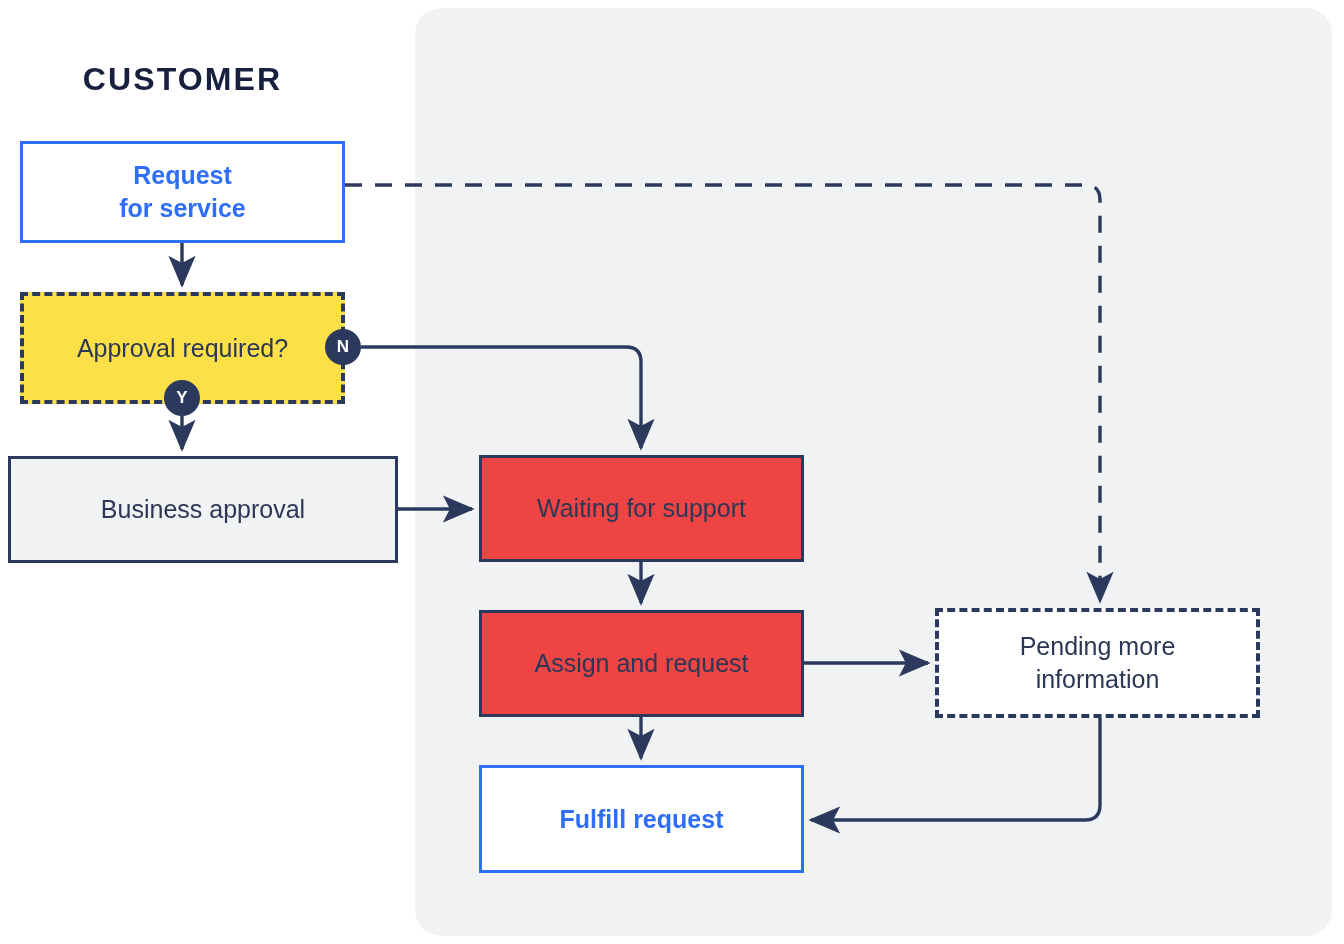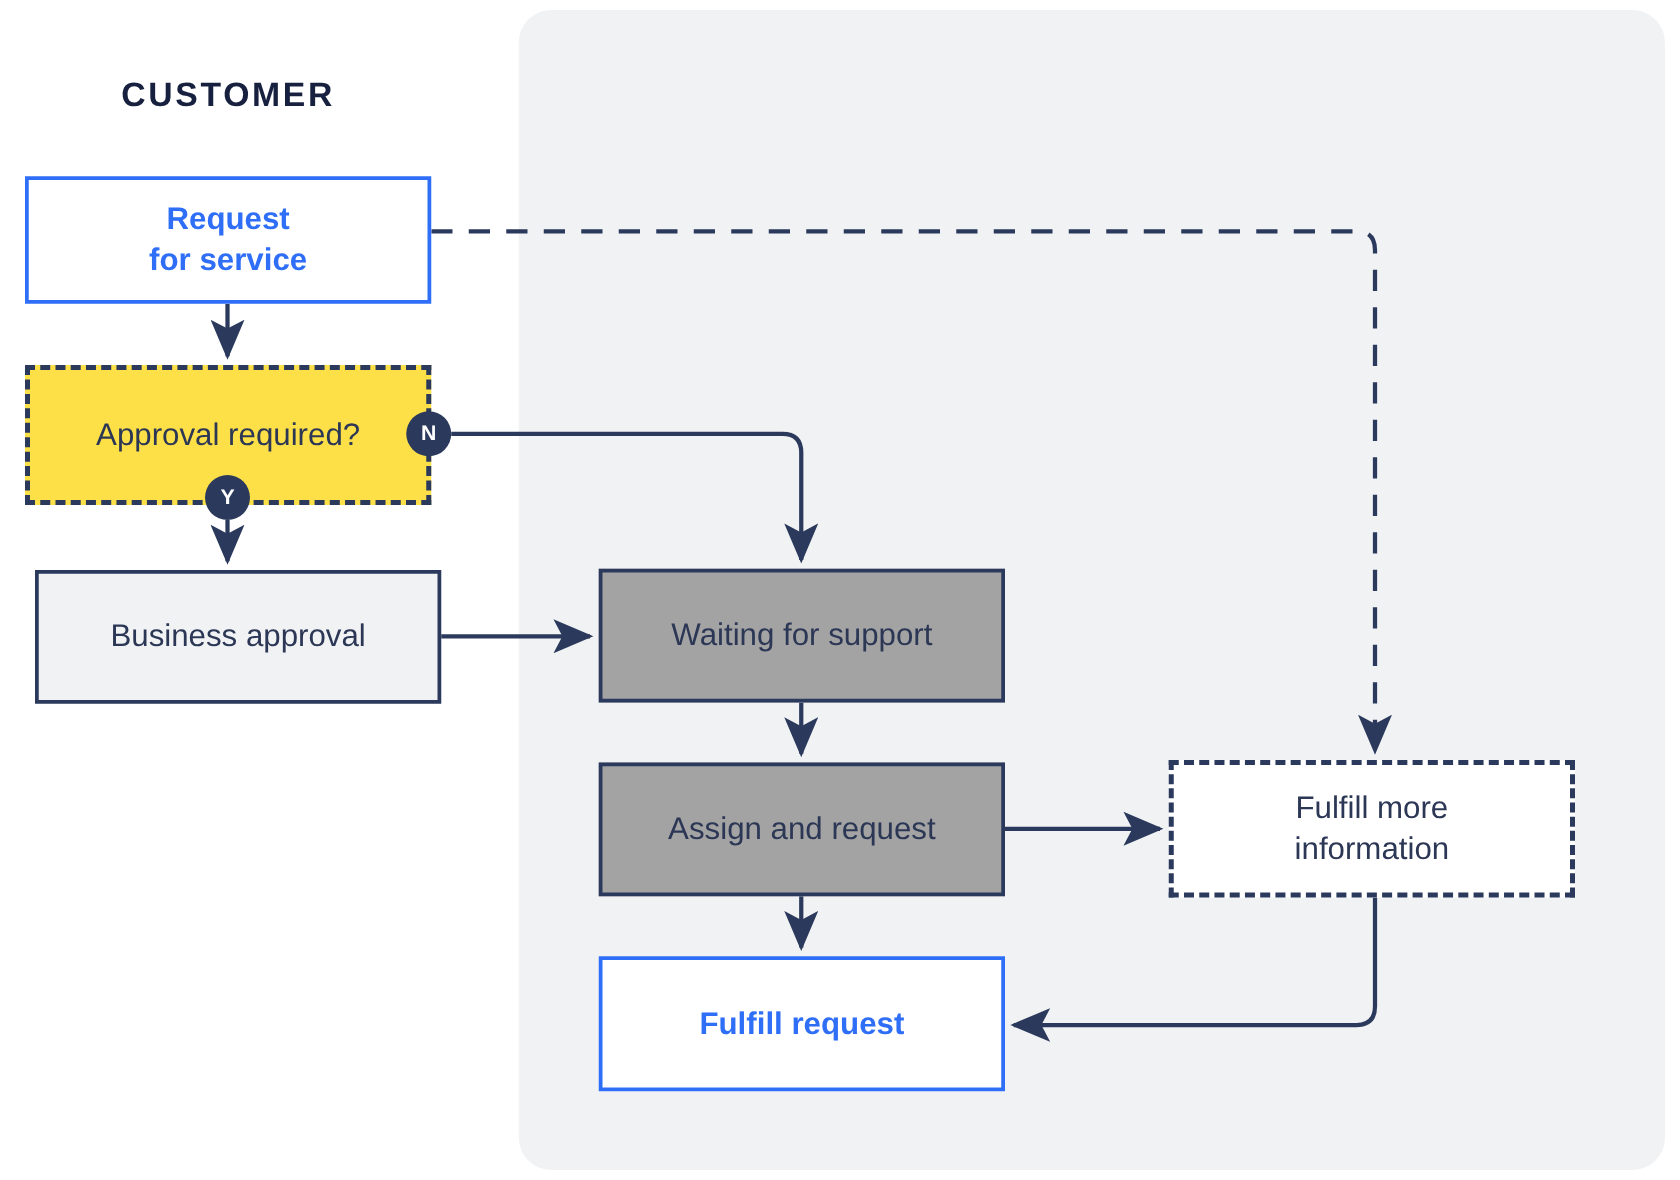--- a/index.html
+++ b/index.html
@@ -25,21 +25,21 @@
     top: 8px;
     width: 917px;
     height: 928px;
     background: #f1f2f4;
     border-radius: 26px;
   }
 
   
   .lane-title {
     position: absolute;
-    font-size: 27px;
+    font-size: 32px;
     font-weight: bold;
     letter-spacing: 2.1px;
     color: #17213f;
     white-space: nowrap;
     text-align: center;
   }
   #lane-title-customer { left: 20px; top: 61px; width: 325px; }
   #lane-title-support  { left: 640px; top: 61px; width: 610px; }
 
   
@@ -48,40 +48,40 @@
     box-sizing: border-box;
     display: flex;
     align-items: center;
     justify-content: center;
     text-align: center;
     font-size: 25px;
     line-height: 1.32;
     color: #2c3755;
     padding: 20px 10px;
   }
-  .node-solid-navy { border: 3px solid #2b3a5c; background: #a3a3a3; }
+  .node-solid-navy { border: 3px solid #2b3a5c; background: #ef4444; }
   .node-solid-navy-gray { border: 3px solid #2b3a5c; background: #f1f2f4; }
   .node-dashed-navy-gray {
     border: 4px dashed #2b3a5c;
     background: #fde047;
   }
   .node-dashed-navy-white {
     border: 4px dashed #2b3a5c;
     background: #ffffff;
   }
   .node-blue {
     border: 3px solid #2f6ef7;
     background: #ffffff;
     color: #2f6ef7;
     font-weight: bold;
   }
 
   #node-request-for-service { left: 20px;  top: 141px; width: 325px; height: 102px; }
   #node-approval-required   { left: 20px;  top: 292px; width: 325px; height: 112px; }
-  #node-business-approval   { left: 28px;  top: 456px; width: 325px; height: 107px; }
+  #node-business-approval   { left: 8px;  top: 456px; width: 390px; height: 107px; }
   #node-waiting-for-support { left: 479px; top: 455px; width: 325px; height: 107px; }
   #node-assign-and-review   { left: 479px; top: 610px; width: 325px; height: 107px; }
   #node-fulfill-request     { left: 479px; top: 765px; width: 325px; height: 108px; }
   #node-pending-more-info   { left: 935px; top: 608px; width: 325px; height: 110px; }
 
   
   .badge {
     position: absolute;
     width: 36px;
     height: 36px;
@@ -166,21 +166,21 @@
   <div class="node node-solid-navy" id="node-assign-and-review">
     <span>Assign and request</span>
   </div>
 
   <div class="node node-blue" id="node-fulfill-request">
     <span>Fulfill request</span>
   </div>
 
   <div class="node node-dashed-navy-white" id="node-pending-more-info">
     <div>
-      <span>Fulfill more</span><br>
+      <span>Pending more</span><br>
       <span>information</span>
     </div>
   </div>
 
   <div class="badge" id="badge-no">N</div>
   <div class="badge" id="badge-yes">Y</div>
 
 </div>
 
 </body></html>

